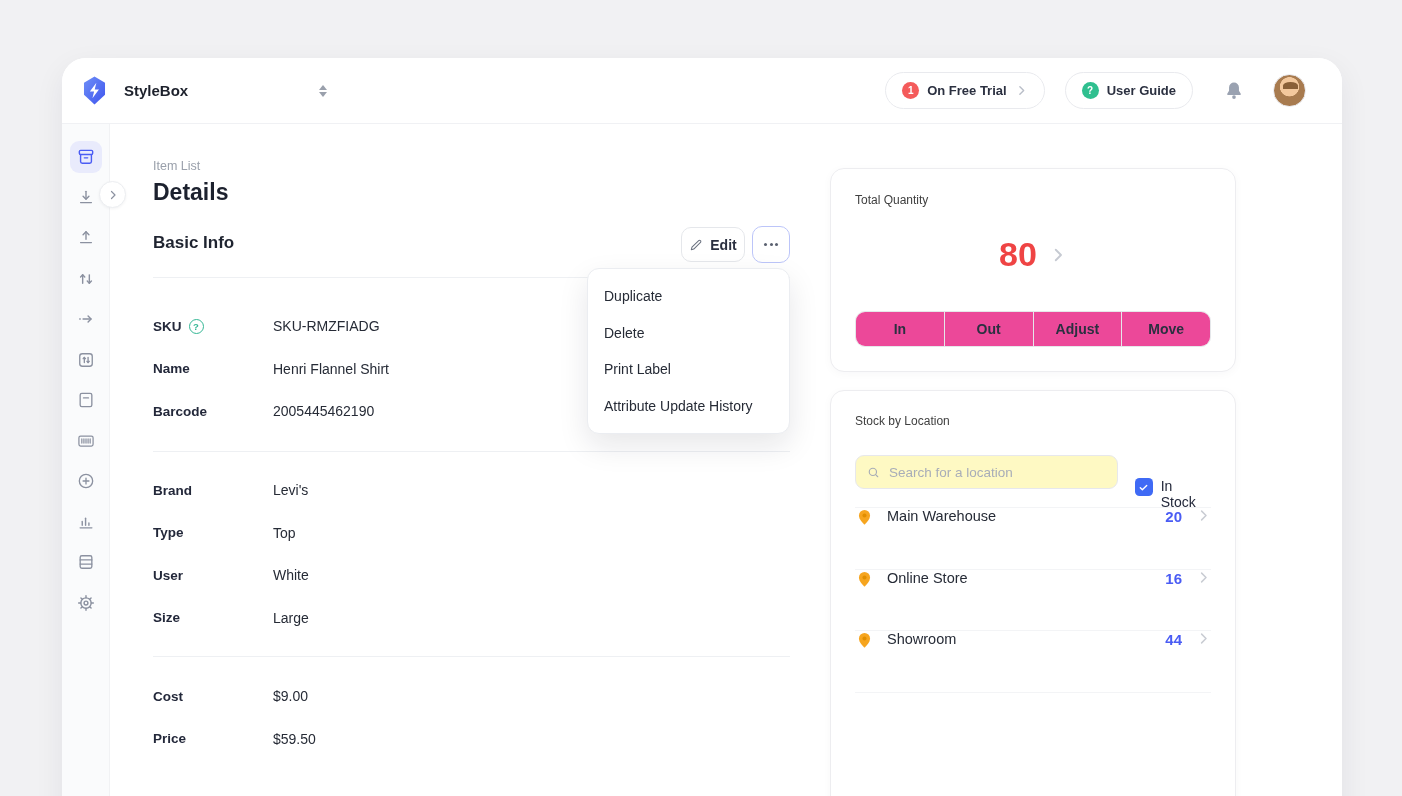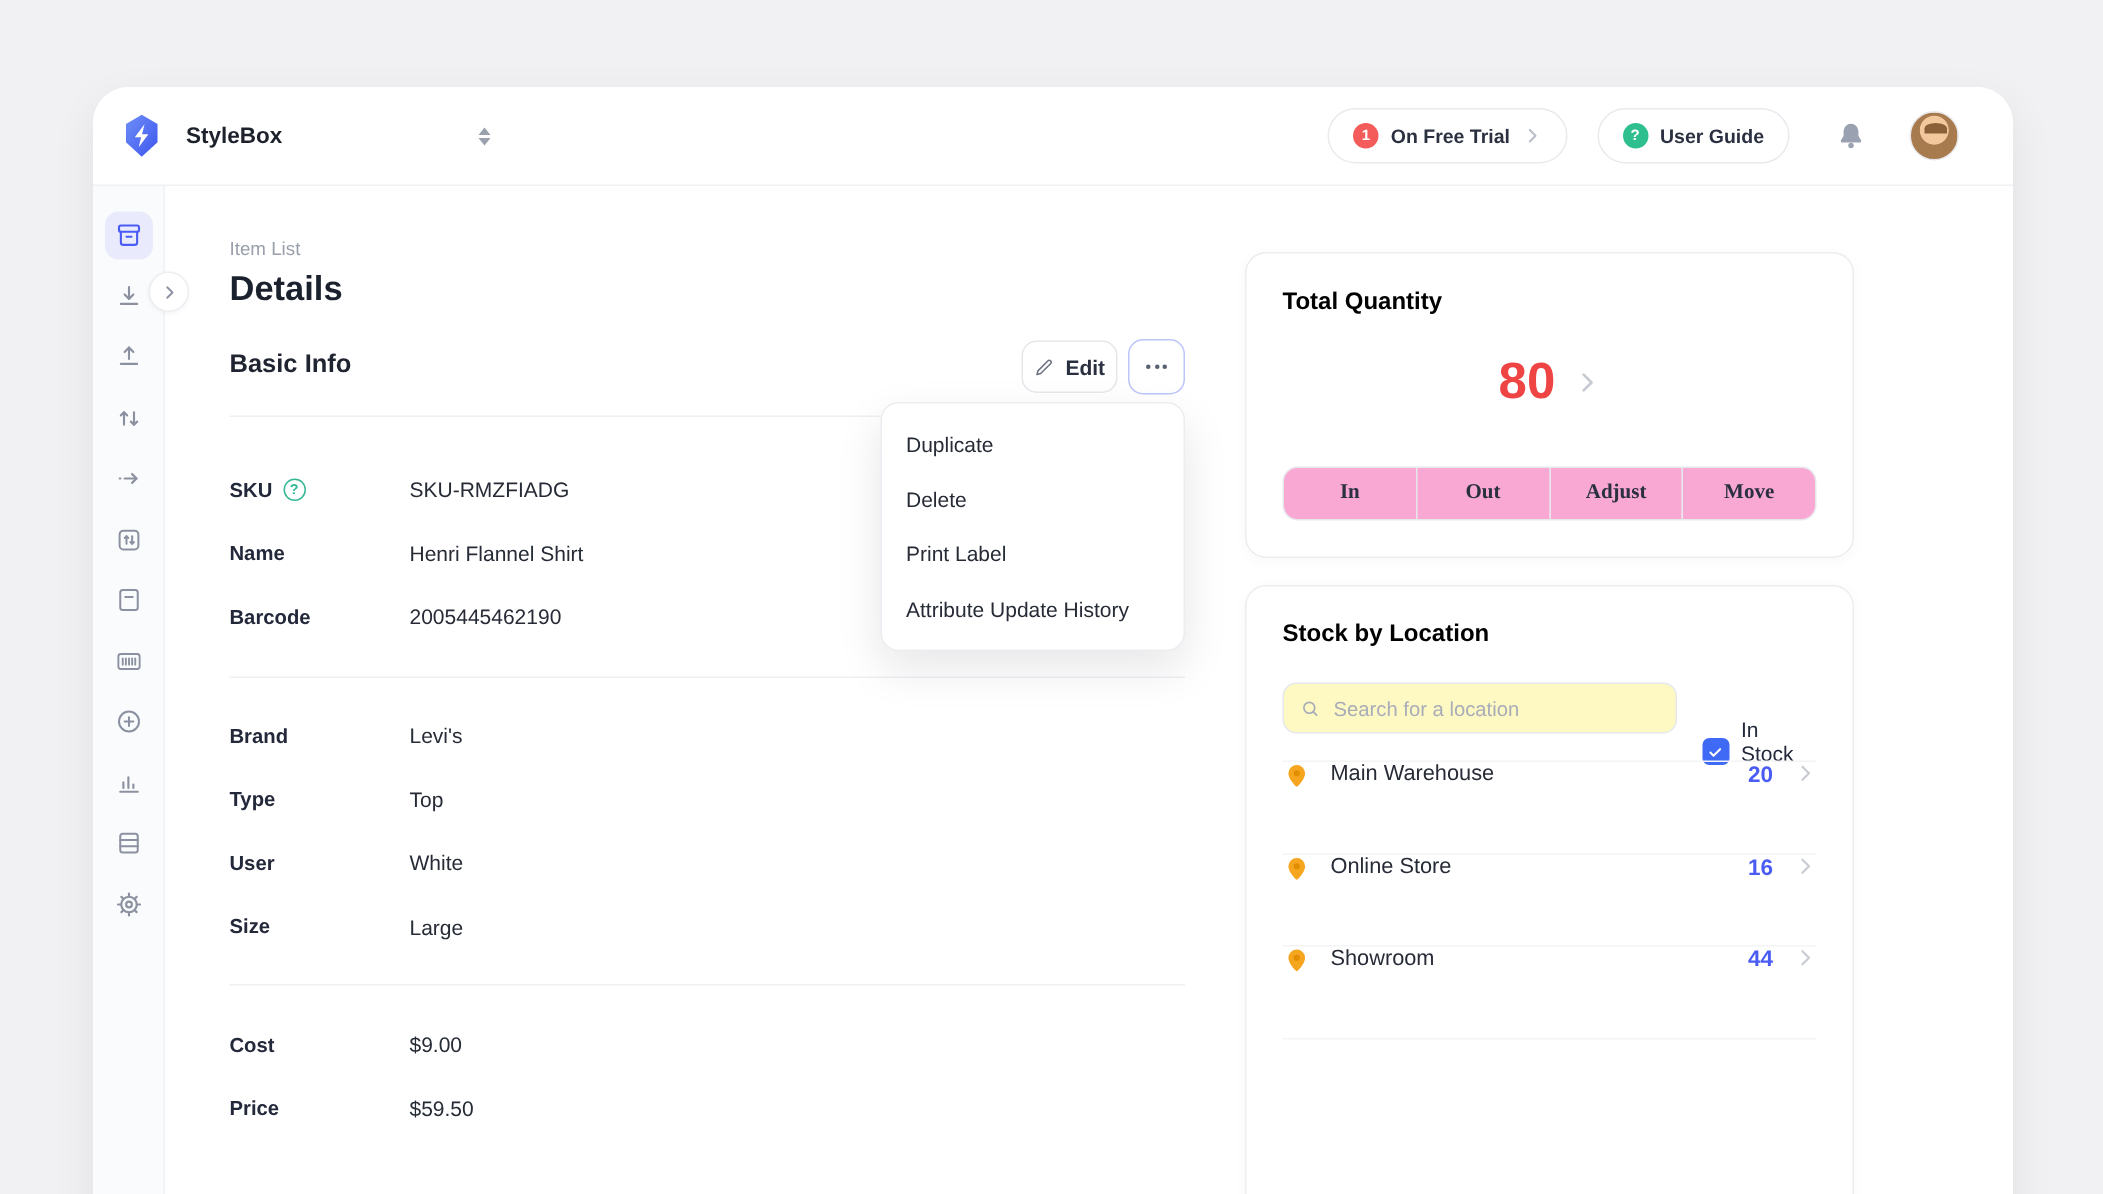--- a/index.html
+++ b/index.html
@@ -70,37 +70,37 @@
     padding:9px 0; z-index:40; }
   .menu-item { height:36.5px; display:flex; align-items:center; padding:0 16px;
     font-size:14px; color:#262b36; cursor:pointer; }
 
   
   .right-col { position:absolute; left:768px; top:0; width:406px; height:100%; z-index:5; }
   .card { position:absolute; left:0; width:406px; background:#fff; border:1px solid #ededf0;
     border-radius:14px; box-shadow:0 2px 10px rgba(25,30,50,.03); }
   .card.qty { top:110px; height:204px; padding:24px; }
   .card.stock { top:332px; height:480px; padding:23px 24px; }
-  .card-title { font-size:16px; font-weight:700; color:#000000; }
+  .card-title { font-size:12px; font-weight:400; color:#404040; }
   .qty-center { position:absolute; left:0; right:0; top:66px; display:flex; align-items:center;
     justify-content:center; gap:12px; cursor:pointer; }
   .qty-value { font-size:34px; font-weight:700; color:#ef4444; }
   .seg { position:absolute; left:24px; right:24px; top:142px; height:36px; display:flex;
     border:1px solid #e5e7ea; border-radius:10px; overflow:hidden; background:#fff; }
-  .seg button { flex:1; border:none; background:#f9a8d4; font-size:14px; font-weight:600; color:#2b3040;
-    cursor:pointer; font-family:Liberation Serif, serif;text-align:center; }
+  .seg button { flex:1; border:none; background:#ec4899; font-size:14px; font-weight:600; color:#2b3040;
+    cursor:pointer; font-family:Liberation Sans, sans-serif;text-align:center; }
   .seg button + button { border-left:1px solid #e5e7ea; }
 
   .search-row { position:absolute; left:24px; right:24px; top:64px; height:34px; display:flex; align-items:center; }
   .search-box { width:264px; height:34px; border:1px solid #e7e8ec; border-radius:9px;
     display:flex; align-items:center; padding:0 10px; gap:8px; background:#fef9c3; }
   .search-box input { border:none; outline:none; flex:1; font-size:13.5px; color:#333;
     font-family:inherit; background:transparent; }
   .search-box input::placeholder { color:#a8adb8; }
-  .chk-wrap { display:flex; align-items:flex-end; gap:8px; margin-left:17px; cursor:pointer;margin-top:44px; }
+  .chk-wrap { display:flex; align-items:flex-start; gap:8px; margin-left:17px; cursor:pointer;margin-top:44px; }
   .checkbox { width:18px; height:18px; border-radius:4.5px; background:#3f6af5;
     display:flex; align-items:center; justify-content:center; }
   .chk-label { font-size:14px; color:#23283a; }
   .loc-list { position:absolute; left:24px; right:24px; top:116px; border-top:1px solid #f3f4f6; }
   .loc-row { height:61.5px; display:flex; align-items:flex-start; border-bottom:1px solid #f3f4f6; cursor:pointer; }
   .loc-name { margin-left:13px; font-size:14.5px; color:#262b36; flex:1; }
   .loc-qty { font-size:15px; font-weight:700; color:#4a5cf4; margin-right:14px; }
 
   svg { display:block; }
 </style>

